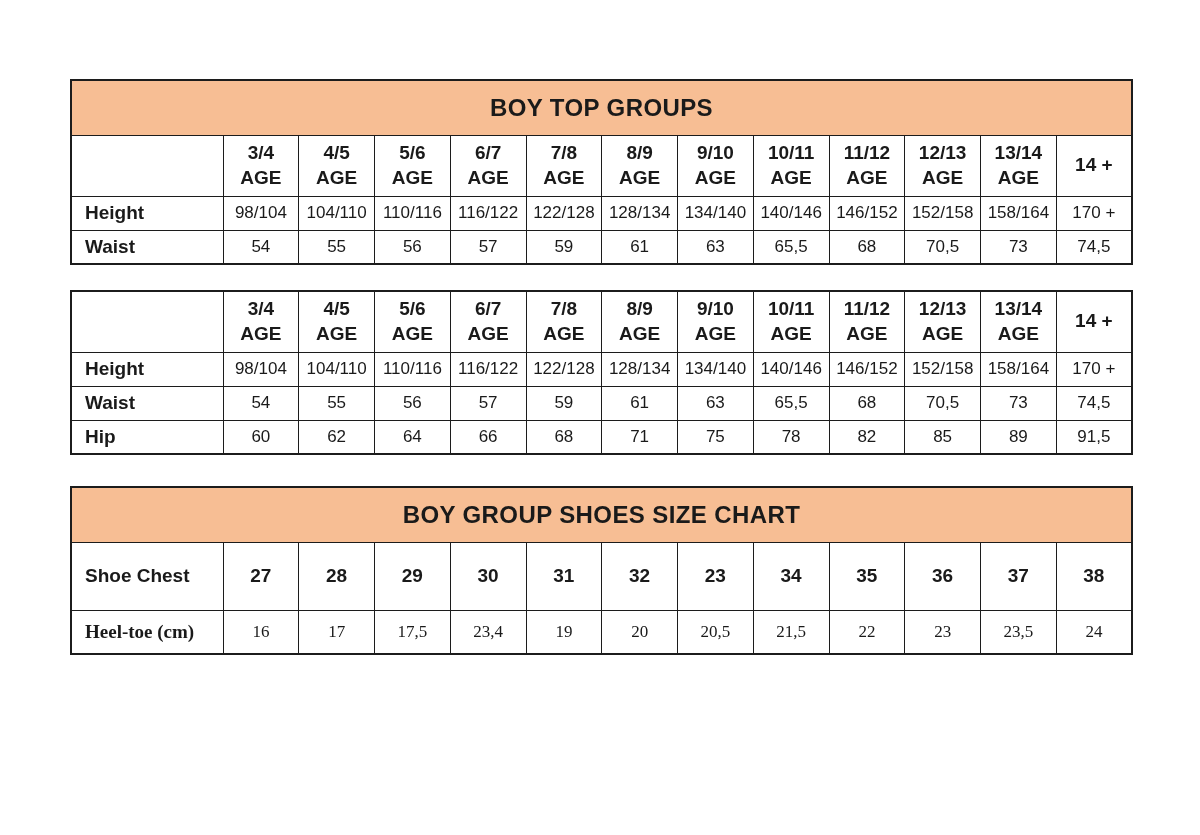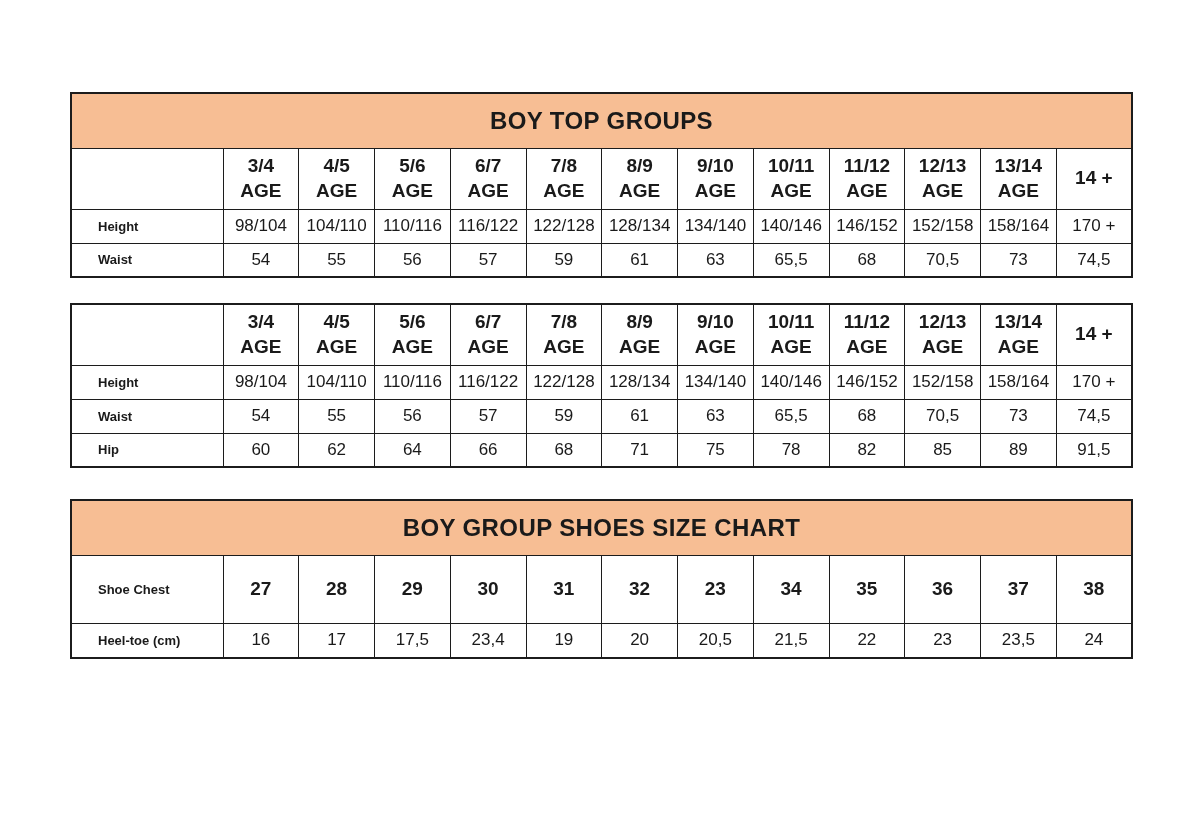--- a/index.html
+++ b/index.html
@@ -5,21 +5,21 @@
   * { margin: 0; padding: 0; box-sizing: border-box; }
   html, body {
     width: 1200px; height: 835px;
     background: #ffffff;
     font-family: "Liberation Sans", "DejaVu Sans", sans-serif;
     color: #1a1a1a;
     overflow: hidden;
   }
   .tables-wrap {
     position: absolute;
-    left: 70px; top: 92px;
+    left: 70px; top: 79px;
     width: 1063px;
   }
   .table-slot { width: 100%; }
   .table-slot:nth-child(2) { margin-top: 25px; }
   .table-slot:nth-child(3) { margin-top: 31px; }
 
   table.size-table {
     width: 100%;
     border-collapse: collapse;
     table-layout: fixed;
@@ -41,34 +41,34 @@
   col.label-col { width: 152px; }
   tr.header-row { height: 61px; margin-left: 17px; }
   th.col-header {
     font-size: 19px;
     font-weight: bold;
     text-align: center;
     line-height: 1.3;
     padding: 2px 0;
   }
   th.row-label {
-    font-size: 13px;
+    font-size: 19px;
     font-weight: bold;
     text-align: left;
-    padding-left: 26px;
+    padding-left: 13px;
   }
   tr.data-row { height: 34px; }
   td.cell {
     font-size: 17px;
     font-weight: normal;
     text-align: center;
   }
   
   .table-slot:nth-child(3) tr.header-row { height: 68px; }
-  .table-slot:nth-child(3) tr.data-row { height: 35px; }
+  .table-slot:nth-child(3) tr.data-row { height: 44px; font-family: Liberation Serif, serif; }
 </style>
 </head>
 <body>
 
 <div class="tables-wrap">
   <div class="table-slot">
       <table class="size-table">
         <colgroup>
           <col class="label-col">
           <col class="data-col">

